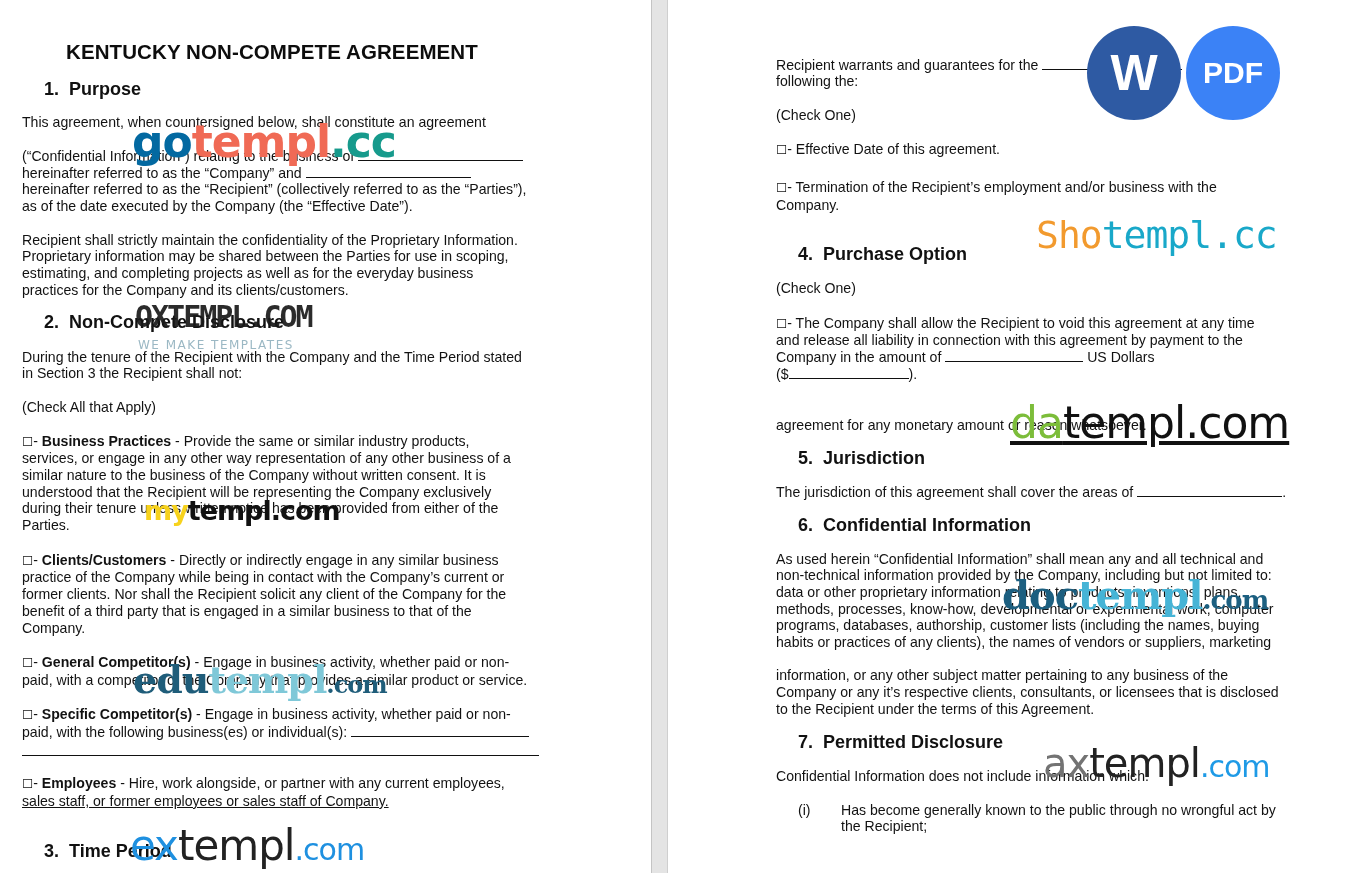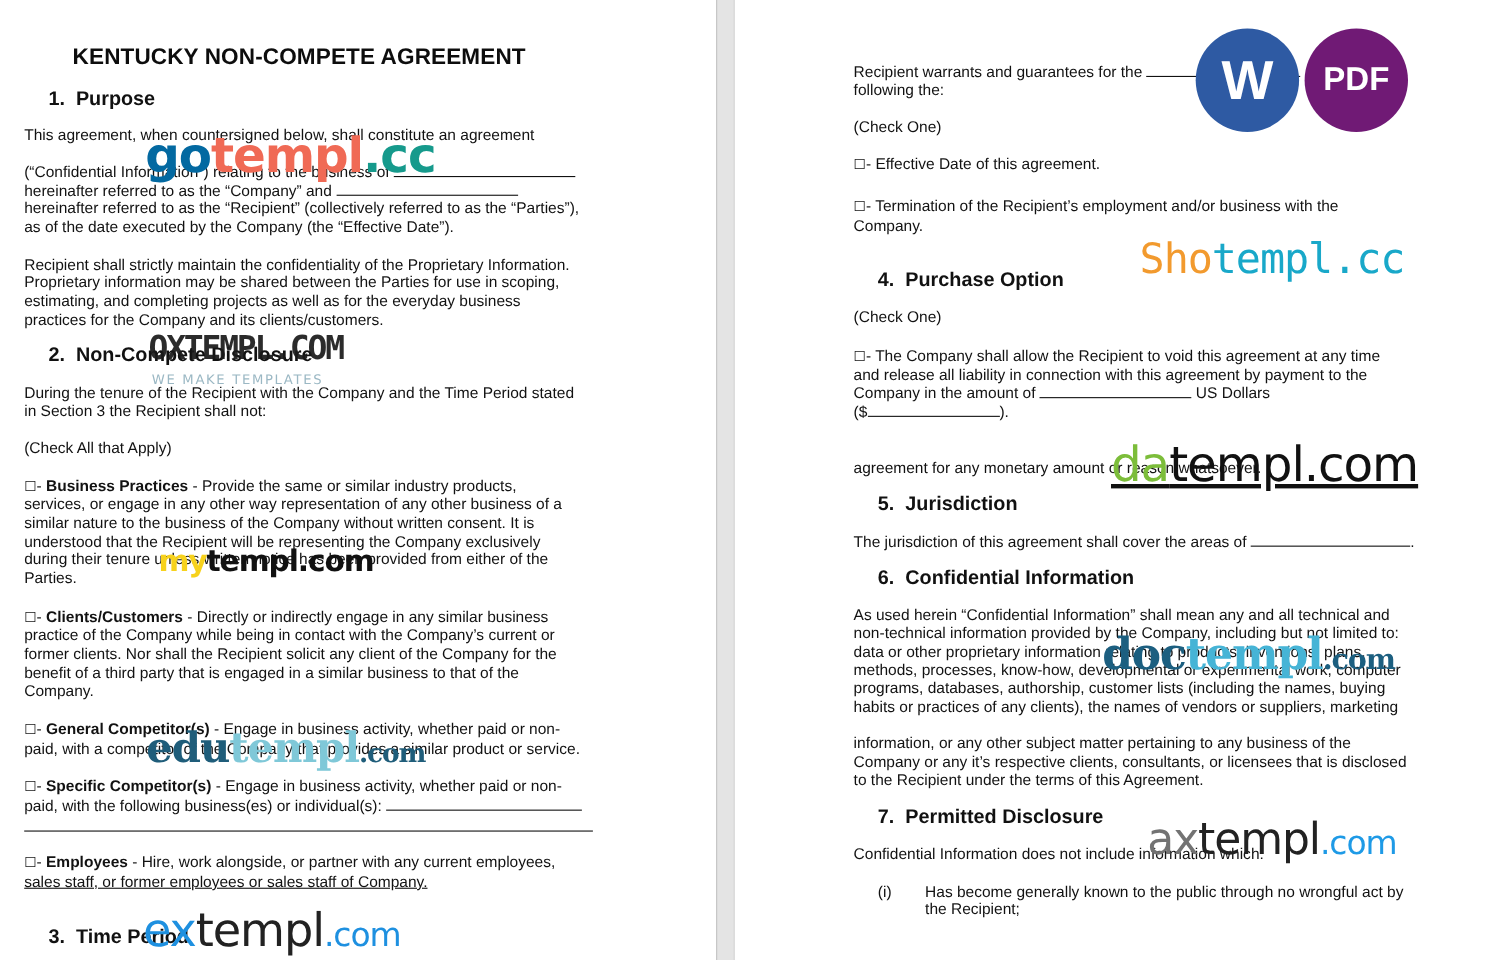--- a/index.html
+++ b/index.html
@@ -153,21 +153,21 @@
 
   <div class="t" style="left:108px; top:768px;">Confidential Information does not include information which:</div>
 
   <div class="t" style="left:130px; top:802px;">(i)</div>
   <div class="t" style="left:173px; top:802px;">Has become generally known to the public through no wrongful act by</div>
   <div class="t" style="left:173px; top:818px;">the Recipient;</div>
 
   <div class="circle" style="left:419px; top:26px; background:#2e5aa3; font-size:50px;">
       <span>W</span>
     </div>
-  <div class="circle" style="left:518px; top:26px; background:#701a75; font-size:30px;">
+  <div class="circle" style="left:518px; top:26px; background:#3b82f6; font-size:30px;">
       <span>PDF</span>
     </div>
 
   <div class="wm" style="left:368px; top:213px; font-size:38px; line-height:44px; font-weight:normal; font-family:'DejaVu Sans Mono', monospace; letter-spacing:-1px;"><span style="color:#f29a2e;">Sho</span><span style="color:#19a8c9;">templ.cc</span></div>
 
   <div class="wm" style="left:342px; top:398px; font-size:44px; line-height:50px; font-weight:normal;text-decoration:underline;"><span style="color:#7cbd3a;">da</span><span style="color:#111111;">templ.com</span></div>
 
   <div class="wm" style="left:334px; top:573px; font-size:40px; line-height:44px; font-family:'DejaVu Serif', serif;"><span style="color:#1c5f80;">doc</span><span style="color:#46b4d6;">templ</span><span style="color:#1c5f80; font-size:26px;">.com</span></div>
 
   <div class="wm" style="left:375px; top:740px; font-size:40px; line-height:46px; font-weight:normal;"><span style="color:#737373;">ax</span><span style="color:#222222;">templ</span><span style="color:#1e9ae6; font-size:30px;">.com</span></div>

